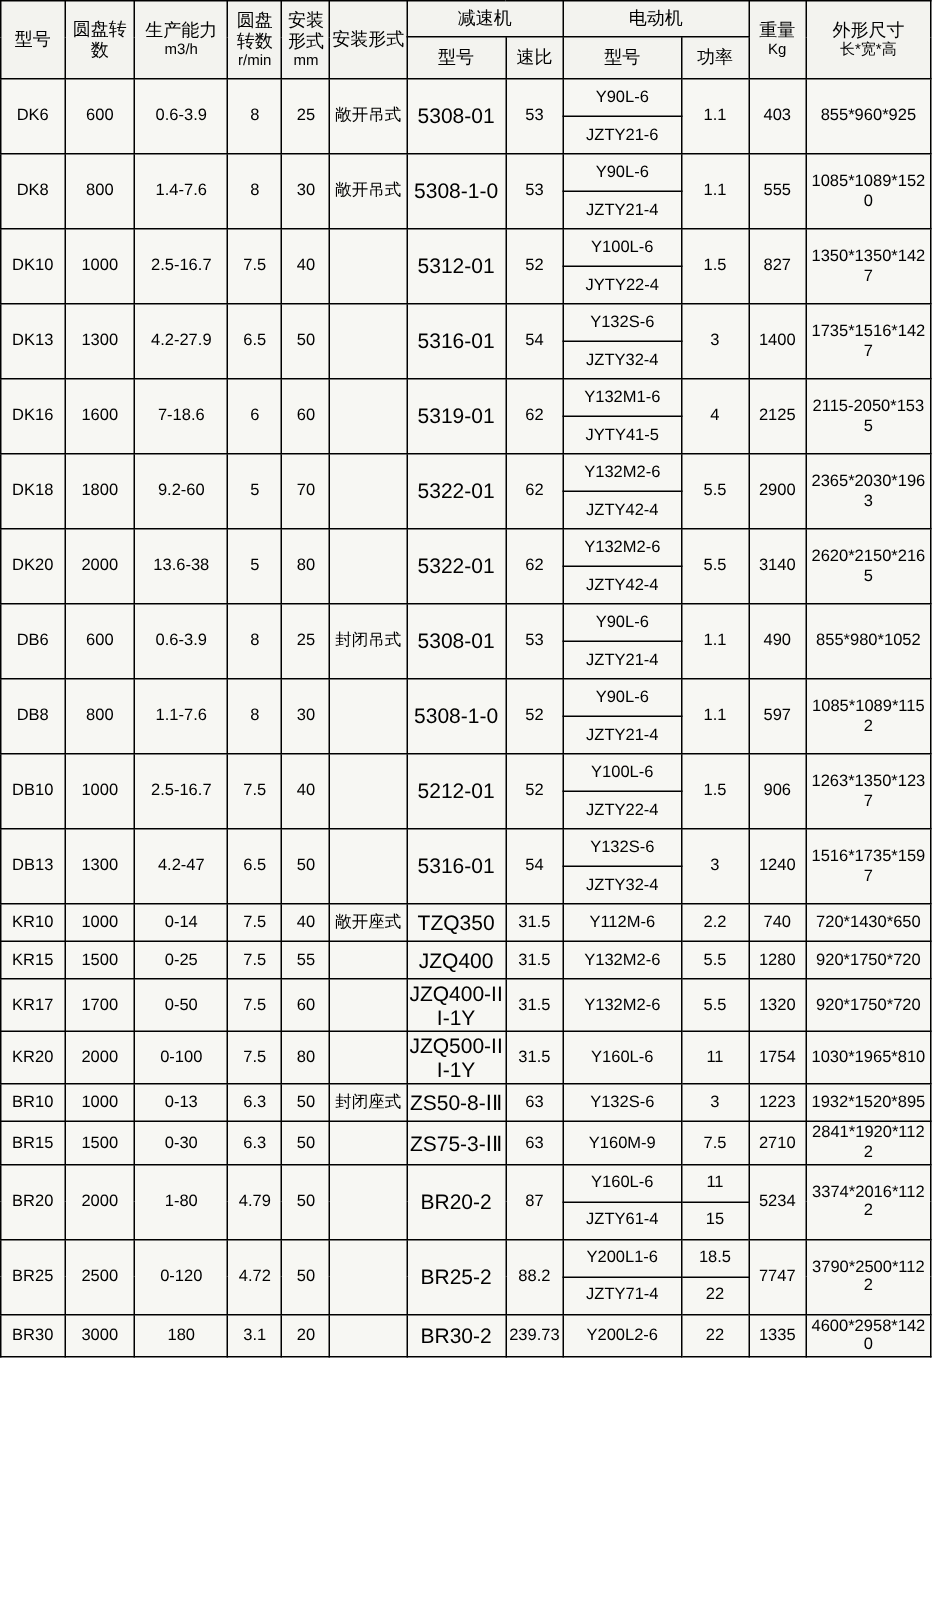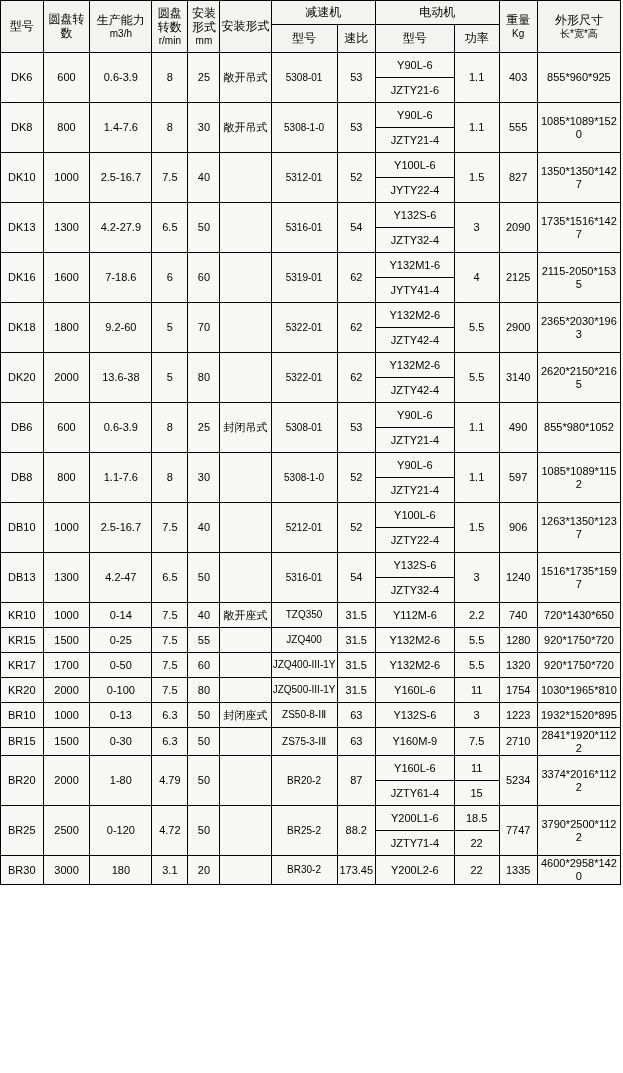--- a/index.html
+++ b/index.html
@@ -9,21 +9,21 @@
   table, th, td{border:1px solid #000;}
   th,td{text-align:center;vertical-align:middle;font-size:11px;color:#000;padding:1px 1px;line-height:1.15;word-break:break-all;}
   thead th{background:#f3f3ef;font-size:12px;font-weight:normal;}
   thead th .sub{font-size:10px;display:block;}
   tbody td{background:#f7f7f3;height:22px;}
   .hdr-top{height:24px;}
   .hdr-bot{height:28px;}
   .c0{width:40px}.c1{width:44px}.c2{width:58px}.c3{width:34px}.c4{width:30px}
   .c5{width:48px}.c6{width:62px}.c7{width:36px}.c8{width:74px}.c9{width:42px}
   .c10{width:36px}.c11{width:78px}
-  .sm{font-size:10px;}
+  .sm{font-size:14px;}
 </style>
 </head>
 <body>
 
 <div id="wrap">
   <table>
     <colgroup>
       <col class="c0">
         <col class="c1">
         <col class="c2">
@@ -134,42 +134,42 @@
           <td rowspan="2">DK13</td>
           <td rowspan="2">1300</td>
           <td rowspan="2">4.2-27.9</td>
           <td rowspan="2">6.5</td>
           <td rowspan="2">50</td>
           <td rowspan="2"></td>
           <td rowspan="2" class="sm">5316-01</td>
           <td rowspan="2">54</td>
           <td>Y132S-6</td>
           <td rowspan="2">3</td>
-          <td rowspan="2">2090</td>
+          <td rowspan="2">1400</td>
           <td rowspan="2">1735*1516*1427</td>
         </tr>
         <tr>
           <td>JZTY32-4</td>
         </tr>
         <tr>
           <td rowspan="2">DK16</td>
           <td rowspan="2">1600</td>
           <td rowspan="2">7-18.6</td>
           <td rowspan="2">6</td>
           <td rowspan="2">60</td>
           <td rowspan="2"></td>
           <td rowspan="2" class="sm">5319-01</td>
           <td rowspan="2">62</td>
           <td>Y132M1-6</td>
           <td rowspan="2">4</td>
           <td rowspan="2">2125</td>
           <td rowspan="2">2115-2050*1535</td>
         </tr>
         <tr>
-          <td>JYTY41-4</td>
+          <td>JYTY41-5</td>
         </tr>
         <tr>
           <td rowspan="2">DK18</td>
           <td rowspan="2">1800</td>
           <td rowspan="2">9.2-60</td>
           <td rowspan="2">5</td>
           <td rowspan="2">70</td>
           <td rowspan="2"></td>
           <td rowspan="2" class="sm">5322-01</td>
           <td rowspan="2">62</td>
@@ -387,21 +387,21 @@
           <td>22</td>
         </tr>
         <tr>
           <td>BR30</td>
           <td>3000</td>
           <td>180</td>
           <td>3.1</td>
           <td>20</td>
           <td></td>
           <td class="sm">BR30-2</td>
-          <td>173.45</td>
+          <td>239.73</td>
           <td>Y200L2-6</td>
           <td>22</td>
           <td>1335</td>
           <td>4600*2958*1420</td>
         </tr>
       </tbody>
   </table>
 </div>
 
 </body></html>

